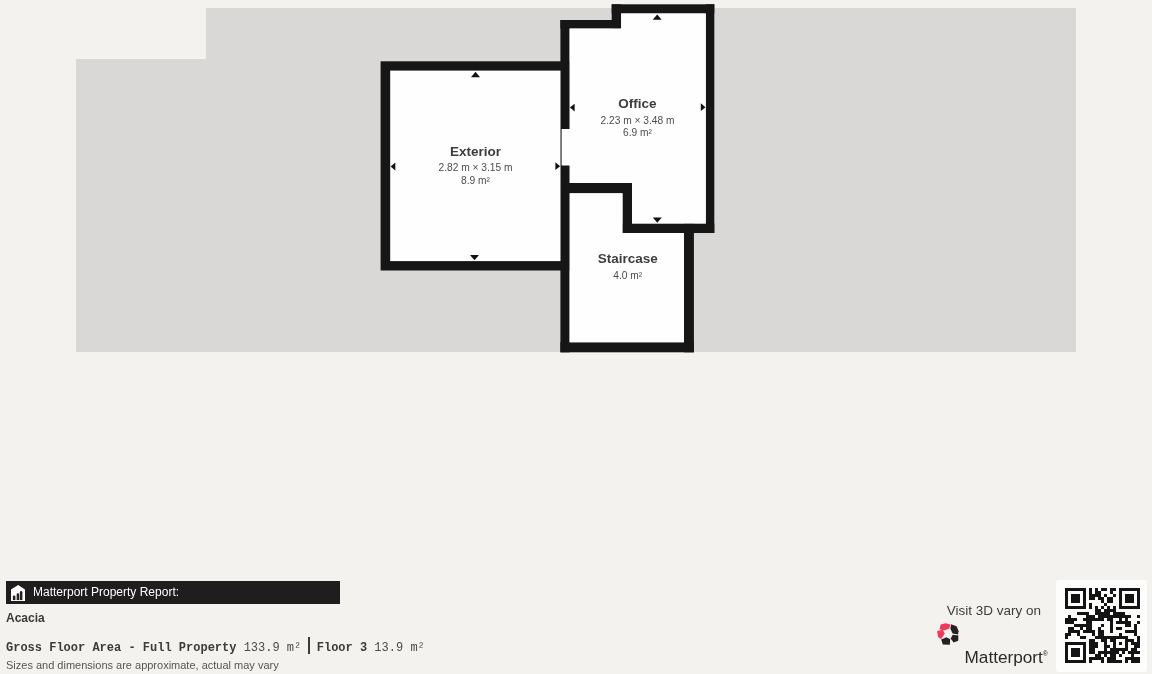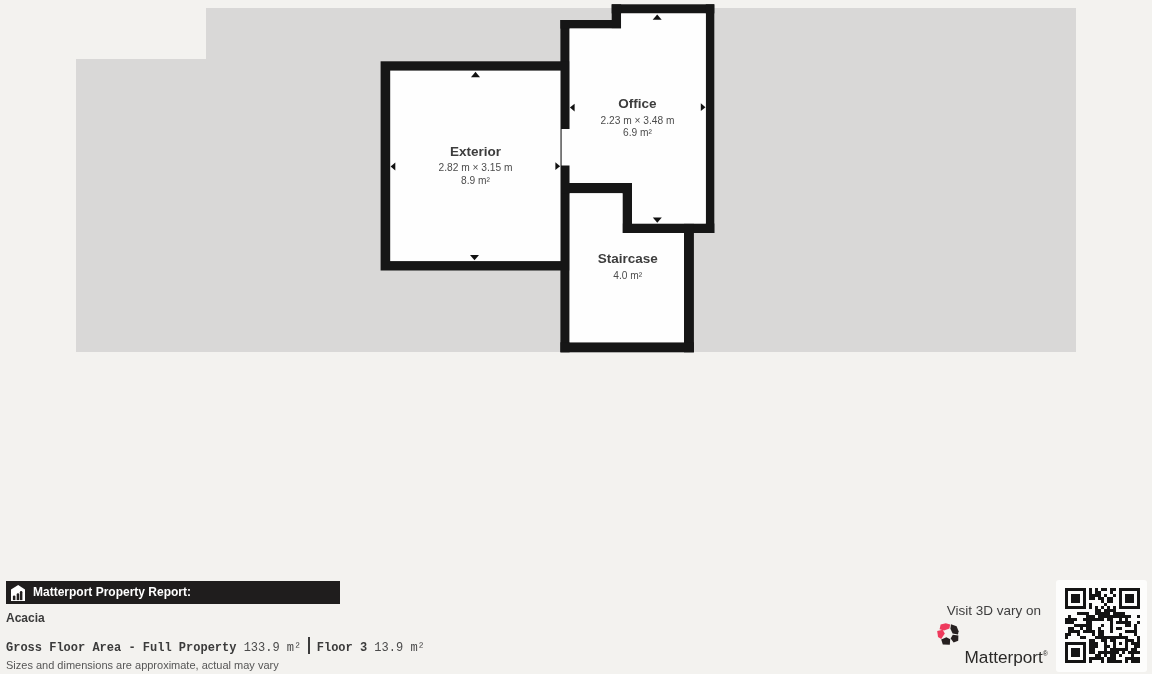--- a/index.html
+++ b/index.html
@@ -85,21 +85,21 @@
 <svg class="abs" style="left:11px;top:584.7px" width="14.2" height="16.3" viewBox="0 0 14.2 16.3">
   <path fill="#fff" d="M7.2 0 L14.2 4.6 L14.2 16.3 L0 16.3 L0 4.6 Z"></path>
   <g fill="#221f1f">
     <rect x="1.9" y="10.4" width="2.5" height="6" rx="1.2"></rect>
     <rect x="5.7" y="8.3" width="2.5" height="8" rx="1.2"></rect>
     <rect x="8.9" y="6.1" width="2.5" height="10" rx="1.2"></rect>
   </g>
   <rect x="0" y="15.1" width="14.2" height="1.2" fill="#fff"></rect>
 </svg>
 
-<div class="abs" style="left:33px;top:581px;height:29px;line-height:23px;color:#fff;font-size:12px;font-weight:bold;">Matterport Property Report:</div>
+<div class="abs" style="left:33px;top:581px;height:29px;line-height:23px;color:#fff;font-size:12px;font-weight:normal;">Matterport Property Report:</div>
 
 <div class="abs" style="left:6px;top:610.5px;font-size:12px;font-weight:bold;color:#3b3b3b;">Acacia</div>
 
 <div class="abs" style="left:6px;top:637px;font-size:12px;color:#4a4a4a;white-space:nowrap;font-family:Liberation Mono, monospace;">
   <b style="color:#3b3b3b;">Gross Floor Area - Full Property</b> 133.9 m²<span style="display:inline-block;width:1.5px;height:17px;background:#3b3b3b;margin:0 7px -3.5px 7px;"></span><b style="color:#3b3b3b;">Floor 3</b> 13.9 m²
 </div>
 
 <div class="abs" style="left:6px;top:659px;font-size:11px;color:#565656;">Sizes and dimensions are approximate, actual may vary</div>
 
 <div class="abs" style="left:841px;top:602.5px;width:200px;text-align:right;font-size:13.5px;color:#3e3e3e;">Visit 3D vary on</div>

